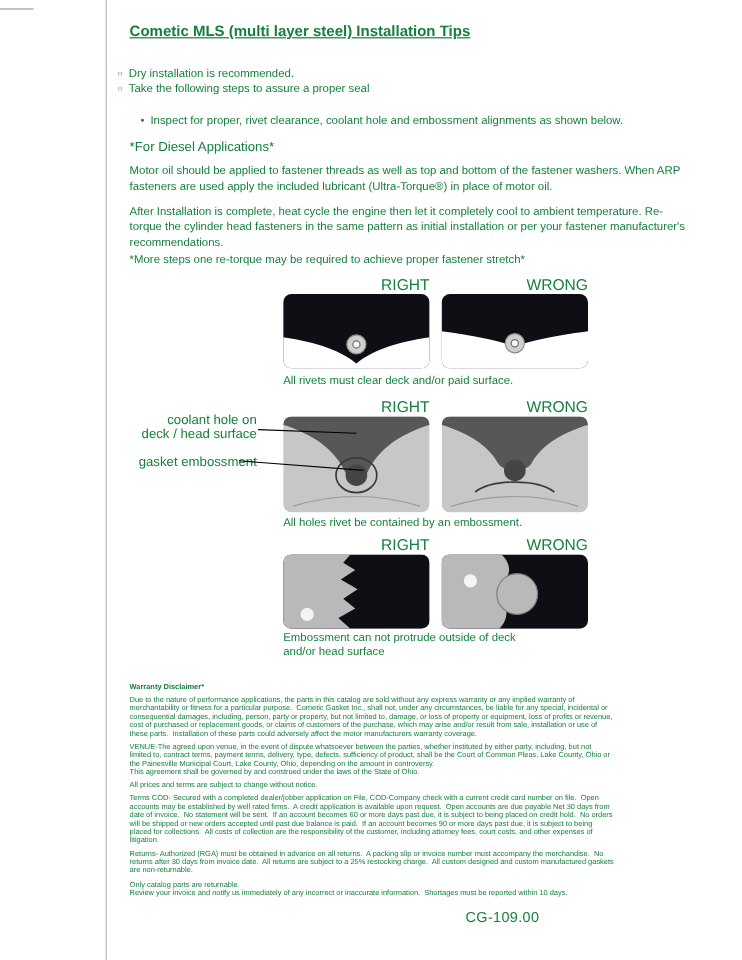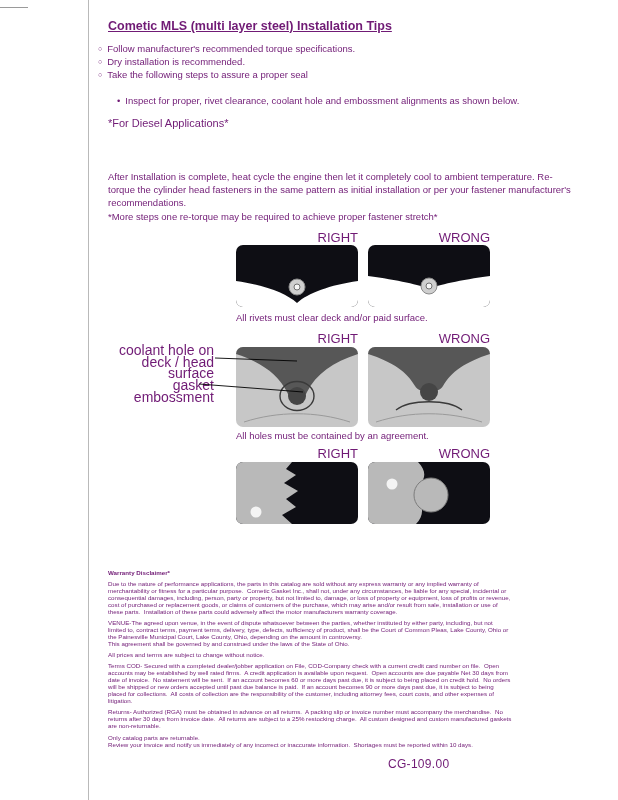--- a/index.html
+++ b/index.html
@@ -1,53 +1,53 @@
 <!DOCTYPE html>
 <html><head>
 <meta charset="utf-8">
 <style>
   html,body{margin:0;padding:0;background:#ffffff;}
   .page{position:relative;width:618px;height:800px;background:#ffffff;
-        font-family:"Liberation Sans",sans-serif;color:#701a75;overflow:hidden;}
+        font-family:"Liberation Sans",sans-serif;color:#15803d;overflow:hidden;}
   .left-rule{position:absolute;left:88px;top:0;width:1px;height:100%;background:#b9b9b9;}
   .top-tick{position:absolute;left:0;top:7px;width:28px;height:1px;background:#9a9a9a;}
   .title{position:absolute;left:108px;top:19px;font-size:12.5px;font-weight:bold;text-decoration:underline;white-space:nowrap;}
   .bullet{position:absolute;left:98px;font-size:9.5px;white-space:nowrap;}
   .bullet.sub{left:117px;}
   .b-open::before{content:"\25CB";font-size:7px;margin-right:5px;vertical-align:1px;}
   .b-solid::before{content:"\2022";font-size:9.5px;margin-right:5px;}
   .heading2{position:absolute;left:108px;top:117px;font-size:11px;font-weight:normal;}
   .para{position:absolute;left:108px;width:466px;font-size:9.5px;line-height:13px;}
   .note{position:absolute;left:108px;top:211px;font-size:9.5px;white-space:nowrap;}
   .figure{position:absolute;left:108px;top:228px;width:500px;height:335px;}
   .dlabel{position:absolute;width:122px;text-align:right;font-size:13px;}
   .panel{position:absolute;display:block;}
   .caption{position:absolute;font-size:9.5px;line-height:11.5px;}
-  .callout{position:absolute;font-size:14px;line-height:11.5px;text-align:right;white-space:pre-wrap;}
+  .callout{position:absolute;font-size:11px;line-height:11.5px;text-align:right;white-space:pre-wrap;}
   .callout-lines{position:absolute;left:85px;top:120px;z-index:5;}
   .disclaimer{position:absolute;left:108px;top:570px;width:404px;font-size:6.2px;line-height:6.9px;}
   .disclaimer .dhead{font-weight:bold;margin:0 0 4px 0;}
   .disclaimer .dp{margin:0 0 4.5px 0;white-space:pre-wrap;}
   .footer{position:absolute;left:388px;top:757px;font-size:12px;letter-spacing:0.3px;}
 </style>
 </head>
 <body>
 
 <div class="page">
   <div class="top-tick"></div>
   <div class="left-rule"></div>
 
   <div class="title">Cometic MLS (multi layer steel) Installation Tips</div>
 
-  <div class="bullet b-open" style="top:43px">Follow manufacturer's recommended torque specifications.</div>
   <div class="bullet b-open" style="top:56px">Dry installation is recommended.</div>
   <div class="bullet b-open" style="top:69px">Take the following steps to assure a proper seal</div>
   <div class="bullet sub b-solid" style="top:95px">Inspect for proper, rivet clearance, coolant hole and embossment alignments as shown below.</div>
 
   <div class="heading2">*For Diesel Applications*</div>
+  <div class="para" style="top:136px">Motor oil should be applied to fastener threads as well as top and bottom of the fastener washers. When ARP fasteners are used apply the included lubricant (Ultra-Torque®) in place of motor oil.</div>
   <div class="para" style="top:170px">After Installation is complete, heat cycle the engine then let it completely cool to ambient temperature. Re-torque the cylinder head fasteners in the same pattern as initial installation or per your fastener manufacturer's recommendations.</div>
   <div class="note">*More steps one re-torque may be required to achieve proper fastener stretch*</div>
 
   <div class="figure">
 
     <div class="dlabel" style="left:128px;top:2px">RIGHT</div>
     <div class="dlabel" style="left:260px;top:2px">WRONG</div>
 
     <svg class="panel" style="left:128px;top:17px" width="122" height="62" viewBox="0 0 122 62">
       <defs>
@@ -114,21 +114,21 @@
         </defs>
       <g clip-path="url(#cp4)">
         <rect width="122" height="80" fill="#c7c7c7"></rect>
         <path d="M0,0 L122,0 L122,7 C97,15 83,25 75,39 C70,47 52,47 47,39 C39,25 25,15 0,7 Z" fill="#575757"></path>
         <circle cx="61" cy="45" r="9" fill="#454545"></circle>
         <path d="M28,63 C42,52 80,52 94,63" fill="none" stroke="#3a3a3a" stroke-width="1.4"></path>
         <path d="M8,75 C42,64 80,64 114,75" fill="none" stroke="#9a9a9a" stroke-width="1"></path>
       </g>
     </svg>
 
-    <div class="caption" style="left:128px;top:202px;width:260px">All holes must be contained by an agreement.</div>
+    <div class="caption" style="left:128px;top:202px;width:260px">All holes rivet be contained by an embossment.</div>
 
     <div class="dlabel" style="left:128px;top:218px">RIGHT</div>
     <div class="dlabel" style="left:260px;top:218px">WRONG</div>
 
     <svg class="panel" style="left:128px;top:234px" width="122" height="62" viewBox="0 0 122 62">
       <defs>
           <clipPath id="cp5">
             <rect width="122" height="62" rx="7"></rect>
           </clipPath>
         </defs>
@@ -146,20 +146,21 @@
           </clipPath>
         </defs>
       <g clip-path="url(#cp6)">
         <rect width="122" height="62" fill="#0e0e14"></rect>
         <path d="M0,0 L50,0 C58,8 58,16 52,22 L52,40 C56,48 54,56 48,62 L0,62 Z" fill="#b9b9b9"></path>
         <circle cx="63" cy="33" r="17" fill="#b9b9b9" stroke="#7c7c7c" stroke-width="1"></circle>
         <circle cx="24" cy="22" r="5.5" fill="#f4f4f4"></circle>
       </g>
     </svg>
 
+    <div class="caption" style="left:128px;top:298px;width:218px">Embossment can not protrude outside of deck and/or head surface</div>
   </div>
 
   <div class="disclaimer">
     <div class="dhead">Warranty Disclaimer*</div>
     <p class="dp">Due to the nature of performance applications, the parts in this catalog are sold without any express warranty or any implied warranty of merchantability or fitness for a particular purpose.  Cometic Gasket Inc., shall not, under any circumstances, be liable for any special, incidental or consequential damages, including, person, party or property, but not limited to, damage, or loss of property or equipment, loss of profits or revenue, cost of purchased or replacement goods, or claims of customers of the purchase, which may arise and/or result from sale, installation or use of these parts.  Installation of these parts could adversely affect the motor manufacturers warranty coverage.</p>
     <p class="dp">VENUE-The agreed upon venue, in the event of dispute whatsoever between the parties, whether instituted by either party, including, but not limited to, contract terms, payment terms, delivery, type, defects, sufficiency of product, shall be the Court of Common Pleas, Lake County, Ohio or the Painesville Municipal Court, Lake County, Ohio, depending on the amount in controversy.
 This agreement shall be governed by and construed under the laws of the State of Ohio.</p>
     <p class="dp">All prices and terms are subject to change without notice.</p>
     <p class="dp">Terms COD- Secured with a completed dealer/jobber application on File, COD-Company check with a current credit card number on file.  Open accounts may be established by well rated firms.  A credit application is available upon request.  Open accounts are due payable Net 30 days from date of invoice.  No statement will be sent.  If an account becomes 60 or more days past due, it is subject to being placed on credit hold.  No orders will be shipped or new orders accepted until past due balance is paid.  If an account becomes 90 or more days past due, it is subject to being placed for collections.  All costs of collection are the responsibility of the customer, including attorney fees, court costs, and other expenses of litigation.</p>
     <p class="dp">Returns- Authorized (RGA) must be obtained in advance on all returns.  A packing slip or invoice number must accompany the merchandise.  No returns after 30 days from invoice date.  All returns are subject to a 25% restocking charge.  All custom designed and custom manufactured gaskets are non-returnable.</p>

